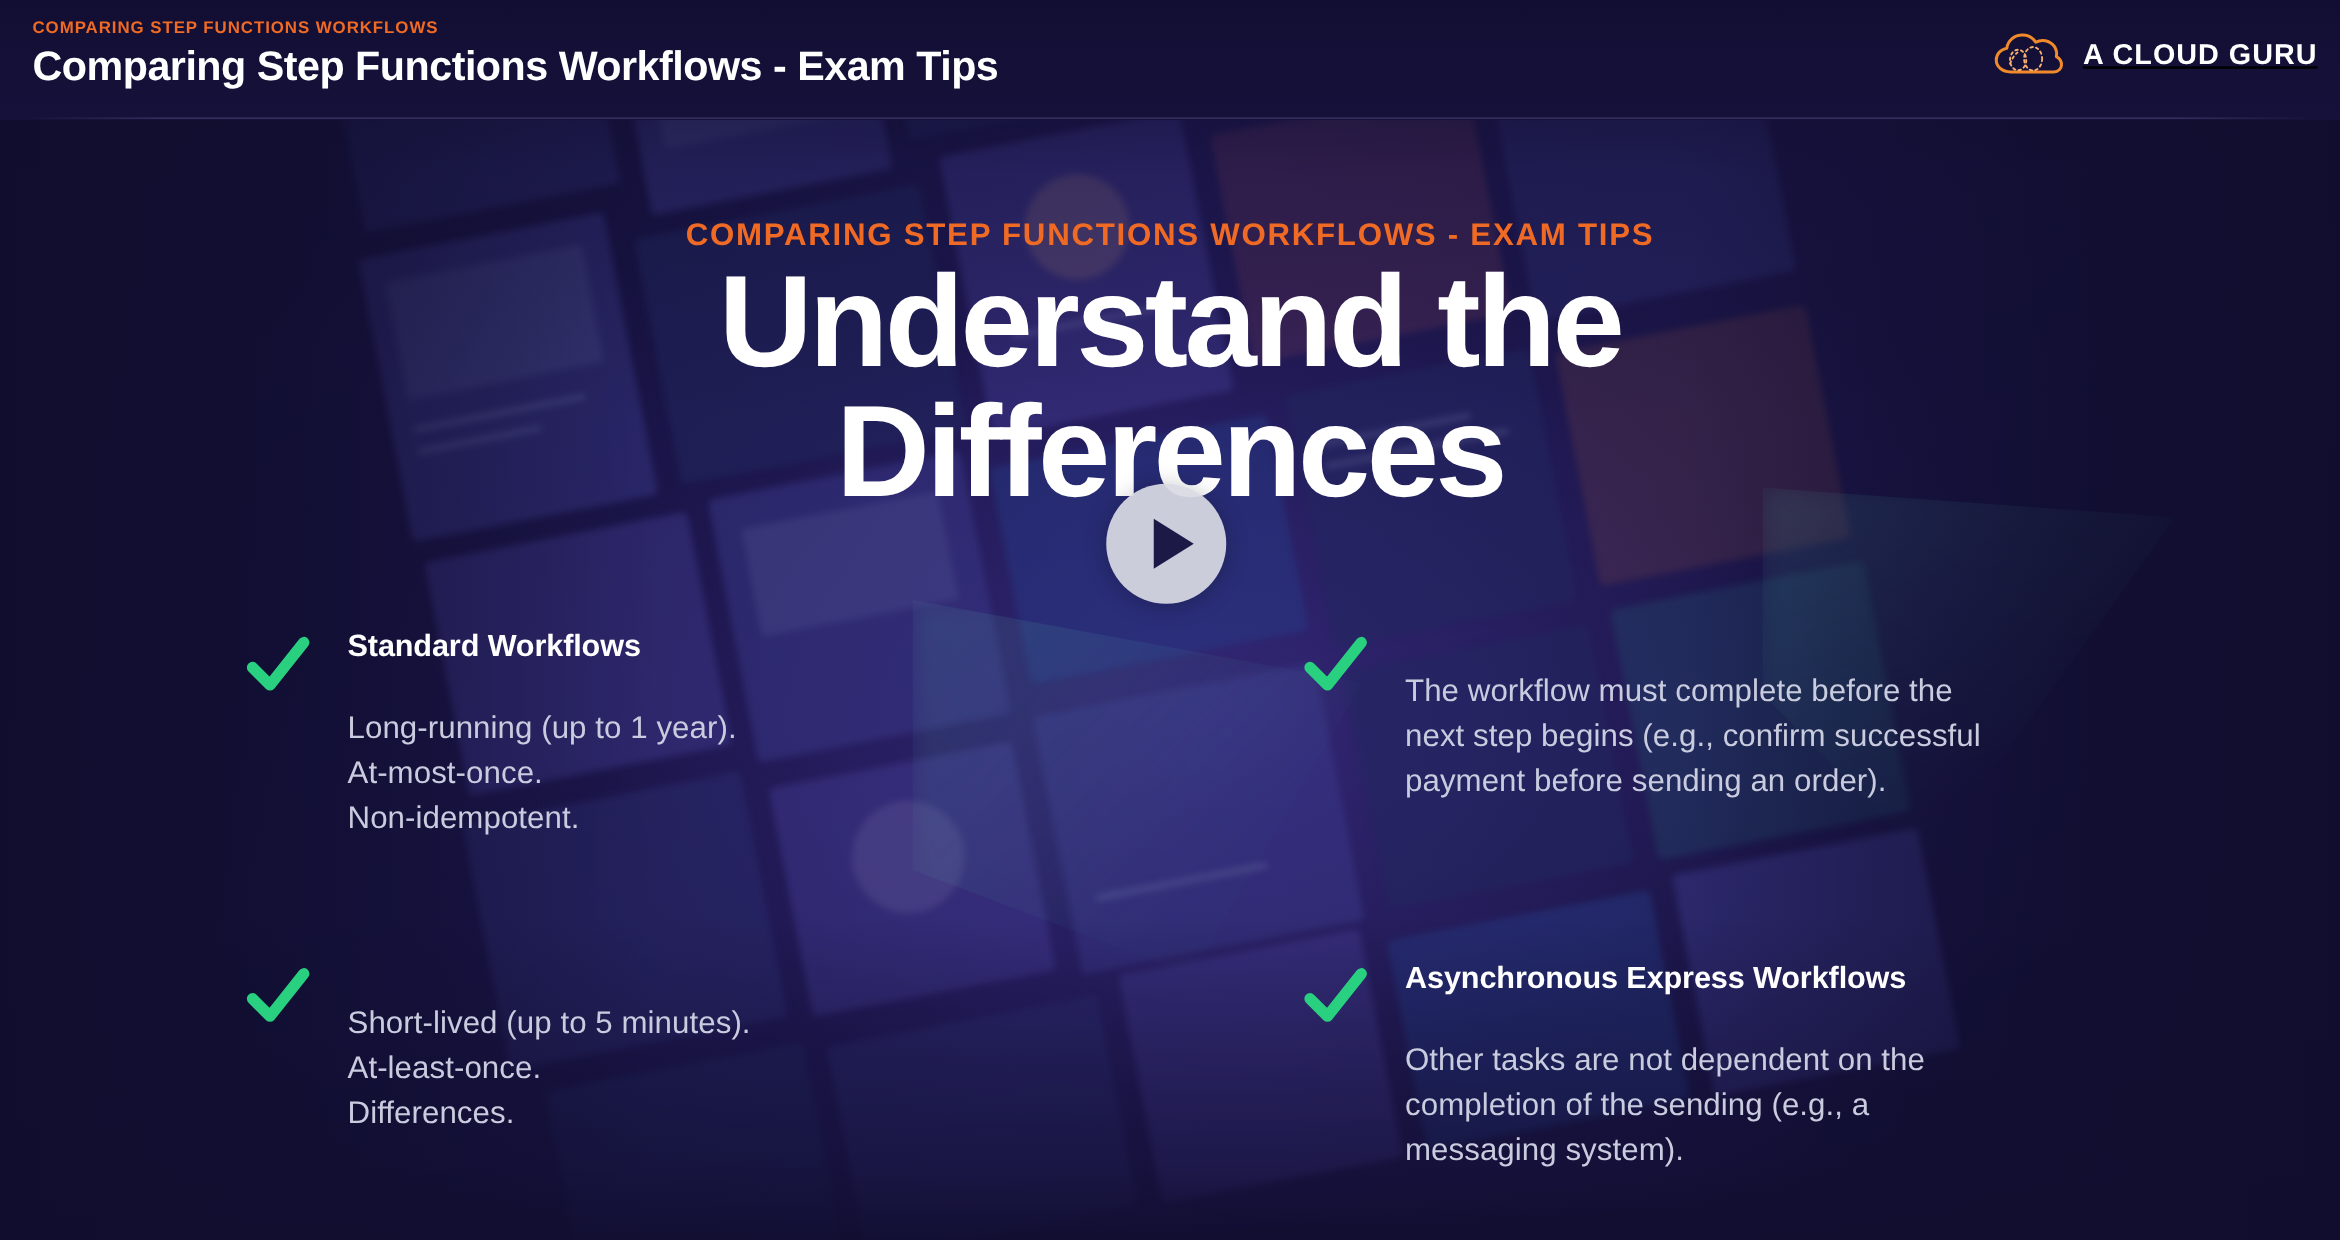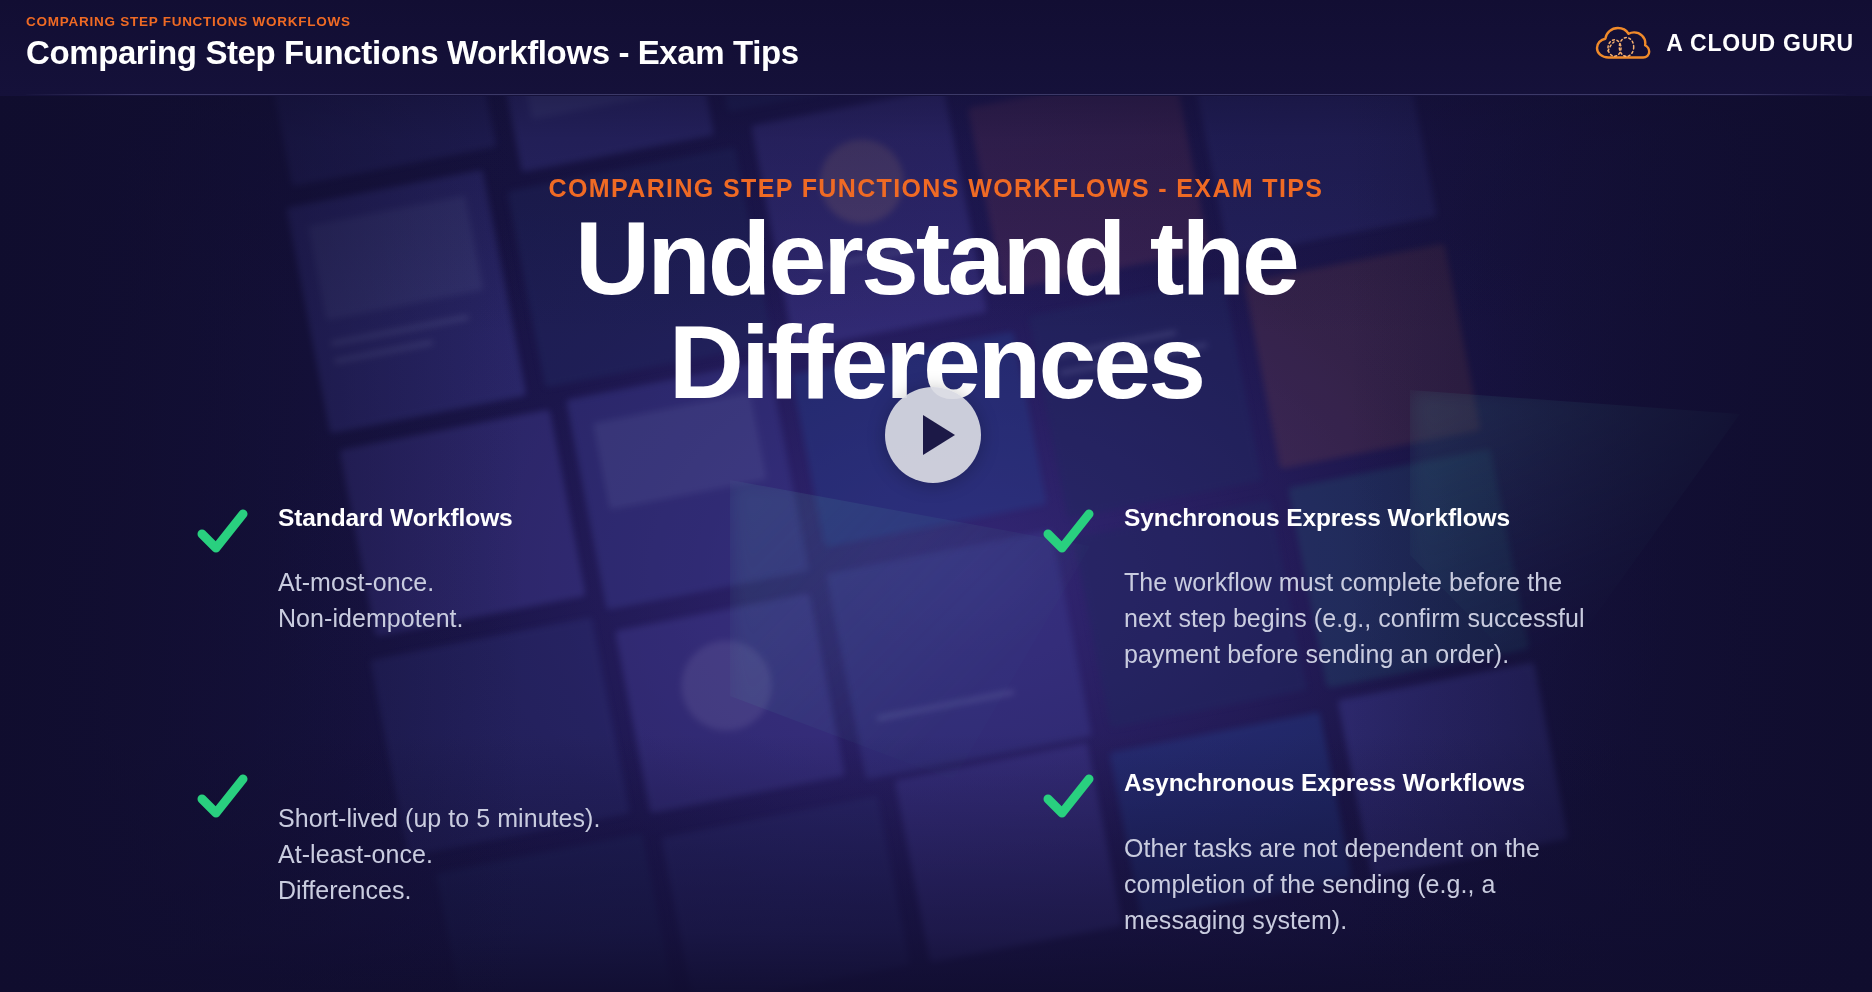--- a/index.html
+++ b/index.html
@@ -122,21 +122,21 @@
     position:absolute;
     left:26px; top:94px;
     width:1820px; height:1px;
     background:linear-gradient(90deg, rgba(120,120,180,0.02) 0%, rgba(150,150,210,0.30) 6%, rgba(150,150,210,0.30) 94%, rgba(120,120,180,0.02) 100%);
   }
 
   
   .logo {
     position:absolute;
     right:18px; top:23px;
-    display:flex; align-items:center; gap:14px;
+    display:flex; align-items:center; gap:14px;text-decoration:underline;
   }
   .logo-mark { width:58px; height:40px; display:block; }
   .logo-text {
     font-size:23px;
     font-weight:bold;
     letter-spacing:0.035em;
     color:#ffffff;
     white-space:nowrap;
   }
 
@@ -331,32 +331,32 @@
     <div class="grid">
 
       <div class="cell">
         <span class="check">
           <svg viewBox="0 0 52 52" width="52" height="52" aria-hidden="true">
             <path d="M6 27 L20 41 L47 7" fill="none" stroke="#29d07f" stroke-width="9" stroke-linecap="round" stroke-linejoin="round"></path>
           </svg>
         </span>
         <div class="cell-title">Standard Workflows</div>
         <div class="cell-body">
+          <span class="ln">Long-running (up to 1 year).</span>
           <span class="ln">At-most-once.</span>
           <span class="ln">Non-idempotent.</span>
         </div>
       </div>
 
       <div class="cell">
         <span class="check">
           <svg viewBox="0 0 52 52" width="52" height="52" aria-hidden="true">
             <path d="M6 27 L20 41 L47 7" fill="none" stroke="#29d07f" stroke-width="9" stroke-linecap="round" stroke-linejoin="round"></path>
           </svg>
         </span>
-        <div class="cell-title">Synchronous Express Workflows</div>
         <div class="cell-body">
           <span class="ln">The workflow must complete before the</span>
           <span class="ln">next step begins (e.g., confirm successful</span>
           <span class="ln">payment before sending an order).</span>
         </div>
       </div>
 
       <div class="cell">
         <span class="check">
           <svg viewBox="0 0 52 52" width="52" height="52" aria-hidden="true">

